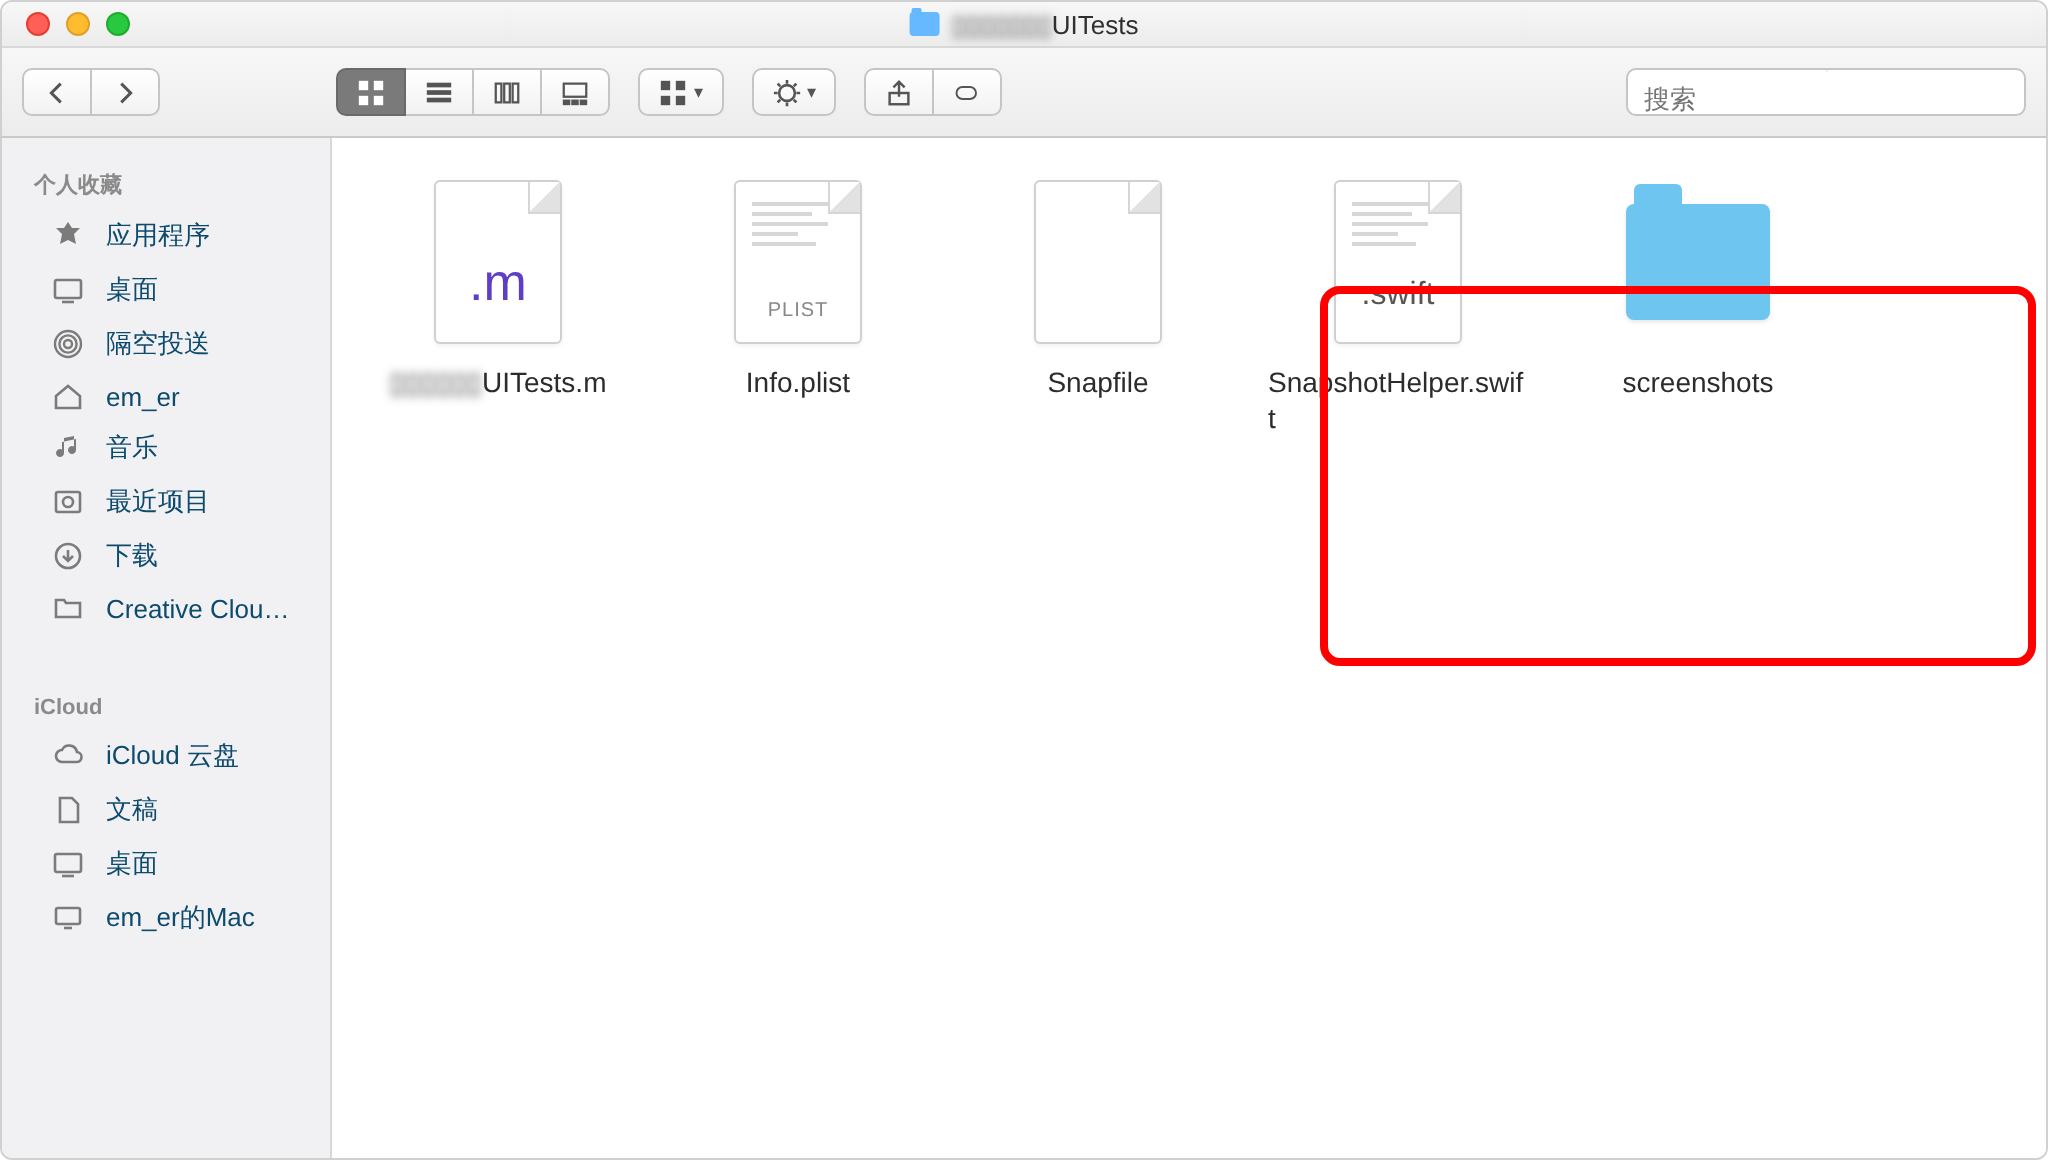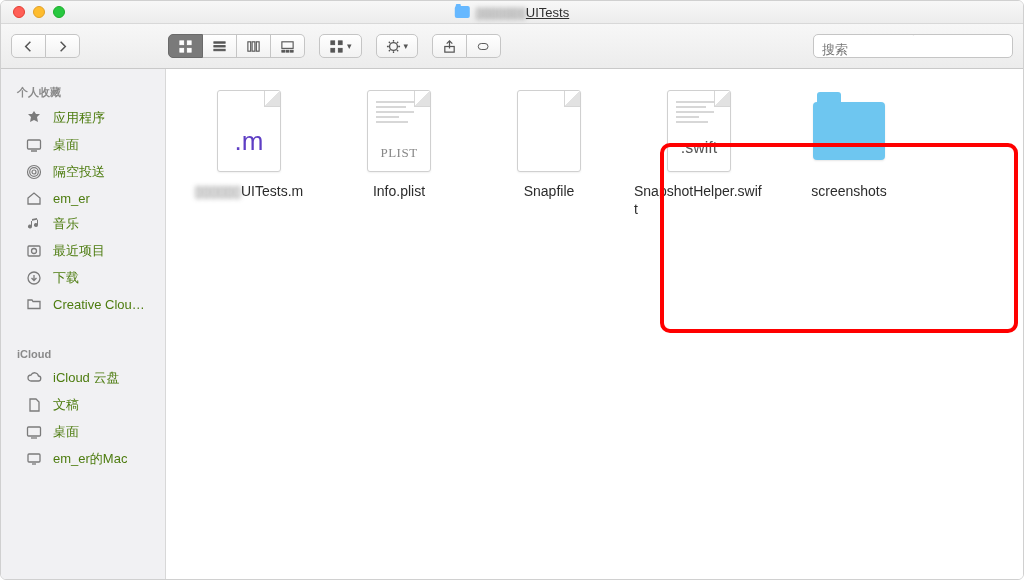--- a/index.html
+++ b/index.html
@@ -5,21 +5,21 @@
     * { margin: 0; padding: 0; box-sizing: border-box; font-family: -apple-system, "Helvetica Neue", Arial, sans-serif; }
     body { width: 1024px; height: 580px; background: #fff; overflow: hidden; border: 1px solid #d0d0d0; border-radius: 6px; }
 
     
     .titlebar { height: 23px; background: linear-gradient(#f7f7f7,#ececec); display: flex; align-items: center; position: relative; border-bottom: 1px solid #d8d8d8; }
     .traffic { display: flex; gap: 8px; margin-left: 12px; }
     .dot { width: 12px; height: 12px; border-radius: 50%; }
     .dot.red { background: #ff5f57; border: 1px solid #e33e32; }
     .dot.yellow { background: #febc2e; border: 1px solid #e0a028; }
     .dot.green { background: #28c840; border: 1px solid #1dad2c; }
-    .title-center { position: absolute; left: 50%; transform: translateX(-50%); display: flex; align-items: center; gap: 6px; font-size: 13px; color: #2f2f2f; text-decoration: underline; }
+    .title-center { position: absolute; left: 50%; transform: translateX(-50%); display: flex; align-items: center; gap: 6px; font-size: 13px; color: #2f2f2f; }
     .folder-mini { width: 15px; height: 12px; background: #66b8ff; border-radius: 2px; position: relative; }
     .folder-mini::before { content:""; position:absolute; top:-2px; left:1px; width:5px; height:3px; background:#66b8ff; border-radius:1px 1px 0 0; }
     .title-blur { filter: blur(2.5px); font-weight: 500; }
 
     
     .toolbar { height: 45px; background: linear-gradient(#f7f7f7,#ececec); border-bottom: 1px solid #c9c9c9; display: flex; align-items: center; padding: 0 10px; gap: 14px; }
     .btn-group { display: flex; }
     .tbtn { height: 24px; border: 1px solid #c5c5c5; background: linear-gradient(#ffffff,#f2f2f2); display: flex; align-items: center; justify-content: center; padding: 0 9px; color: #555; font-size: 13px; }
     .tbtn:first-child { border-radius: 5px 0 0 5px; }
     .tbtn:last-child { border-radius: 0 5px 5px 0; }
@@ -31,31 +31,31 @@
     .spacer-sm { width: 60px; }
     .spacer-lg { flex: 1; }
     svg.ico { width: 15px; height: 15px; fill: currentColor; stroke: currentColor; }
 
     
     .main { display: flex; height: calc(100% - 68px); }
     .sidebar { width: 165px; background: #f1f1f3; border-right: 1px solid #d8d8d8; padding-top: 10px; overflow-y: auto; font-size: 13px; color: #333; position: relative; }
     .side-section-title { font-size: 11px; color: #8a8a8a; font-weight: 600; padding: 6px 16px 4px; }
     .side-item { display: flex; align-items: center; gap: 10px; padding: 4px 12px 4px 18px; border-radius: 4px; margin: 1px 6px; }
     .side-item .side-icon { width: 18px; height: 16px; display: flex; align-items: center; justify-content: center; color: #7b7b7b; }
-    .side-item span { color: #4d7c0f; font-size: 13px; white-space: nowrap; overflow: hidden; text-overflow: ellipsis; }
+    .side-item span { color: #0c4a6e; font-size: 13px; white-space: nowrap; overflow: hidden; text-overflow: ellipsis; }
 
     .content { flex: 1; background: #fff; position: relative; overflow: auto; }
     .icon-grid { display: flex; flex-wrap: wrap; align-content: flex-start; padding: 12px 8px; }
     .file-item { width: 150px; display: flex; flex-direction: column; align-items: center; padding-top: 6px; margin-bottom: 18px; }
     .file-visual { width: 72px; height: 88px; display: flex; align-items: center; justify-content: center; position: relative; }
     .doc { width: 64px; height: 82px; background: #fff; border: 1px solid #d0d0d0; border-radius: 3px; position: relative; box-shadow: 0 1px 2px rgba(0,0,0,0.06); }
     .doc .dogear { position:absolute; top:0; right:0; width:16px; height:16px; background: linear-gradient(135deg,#fff 49%, #e2e2e2 50%); border-left:1px solid #d6d6d6; border-bottom:1px solid #d6d6d6; }
     .doc .ext { position: absolute; bottom: 10px; width: 100%; text-align: center; font-size: 18px; color: #555; }
     .doc .ext.m { color: #5e3ec4; font-size: 26px; bottom: 14px; }
-    .doc .ext.plist { font-size: 13px; color: #888; letter-spacing: 0.5px; font-family: Liberation Serif, serif; }
+    .doc .ext.plist { font-size: 10px; color: #888; letter-spacing: 0.5px; }
     .doc .ext.swift { font-size: 16px; color: #565656; bottom: 14px; }
     .doc .mini-lines { position:absolute; top:10px; left:8px; right:16px; display:flex; flex-direction:column; gap:3px; }
     .doc .mini-lines i { height:2px; background:#d7d7d7; display:block; }
     .folder-big { width: 76px; height: 58px; background: #6ec6f0; border-radius: 4px; position: relative; box-shadow: 0 1px 2px rgba(0,0,0,0.1); }
     .folder-big::before { content:""; position:absolute; top:-10px; left:4px; width:24px; height:12px; background:#6ec6f0; border-radius:3px 3px 0 0; }
     .file-label { font-size: 14px; color: #2c2c2c; text-align: left; margin-top: 8px; line-height: 1.25; max-width: 130px; word-break: break-word; }
     .file-label .blur { filter: blur(2.5px); }
 
     .highlight-box { position: absolute; border: 4px solid #ff0000; border-radius: 10px; pointer-events: none; }
   </style>

